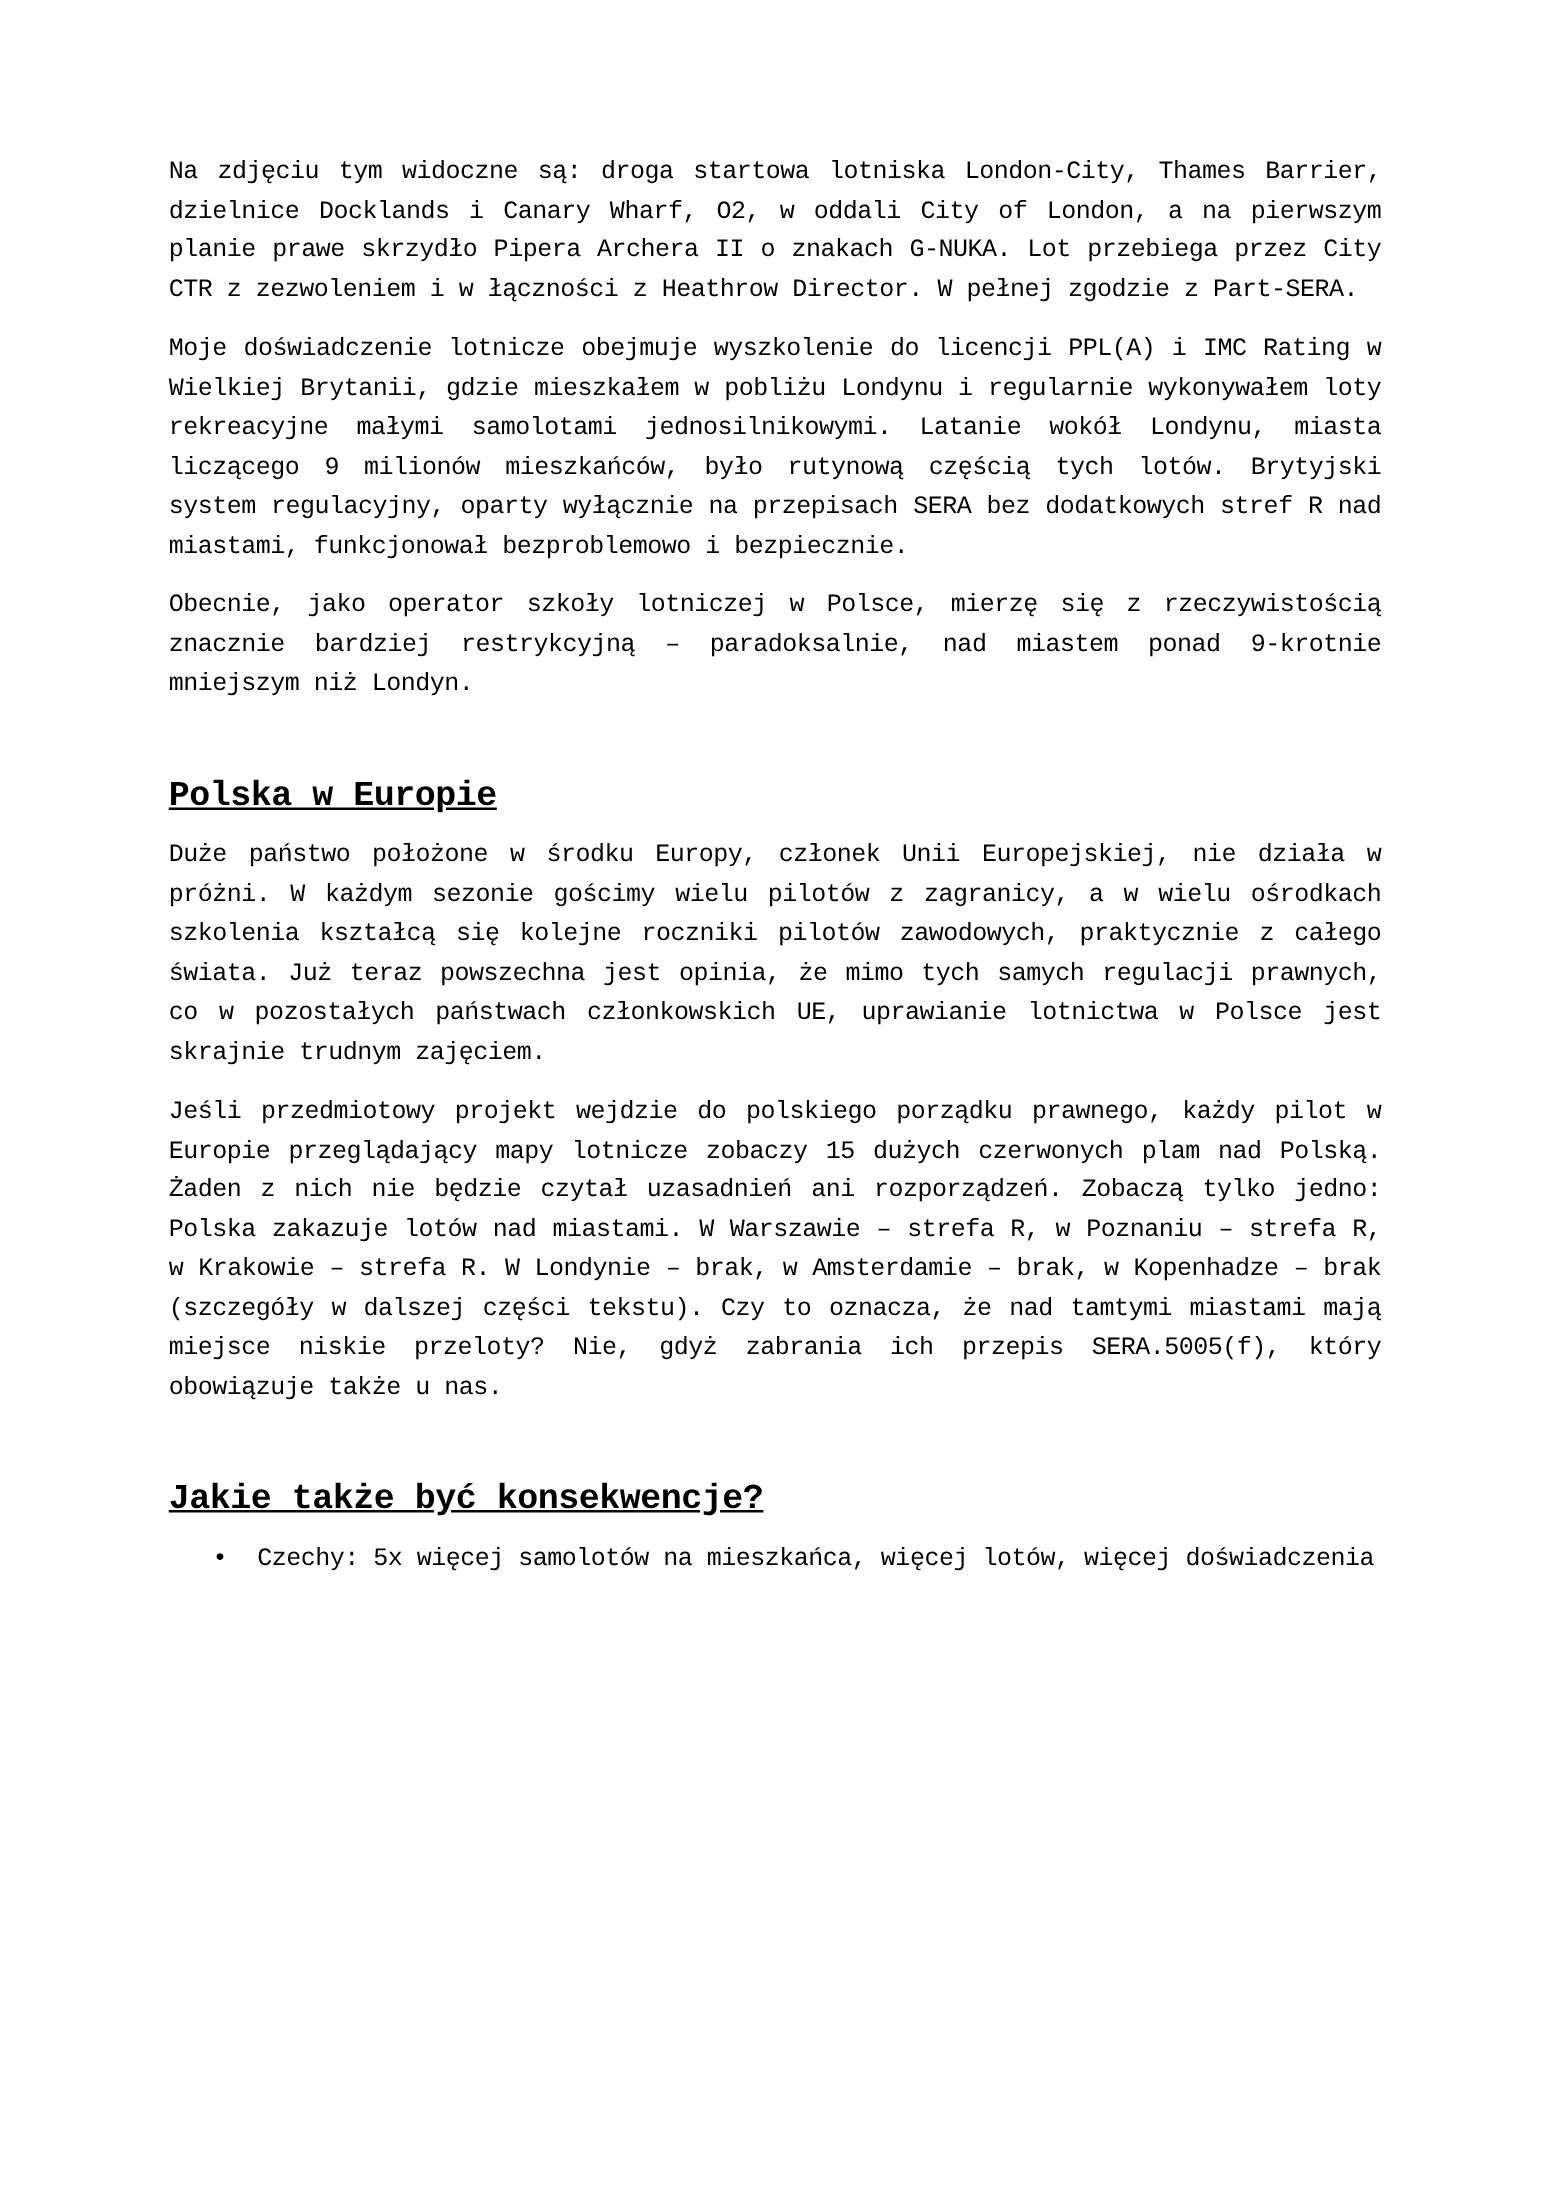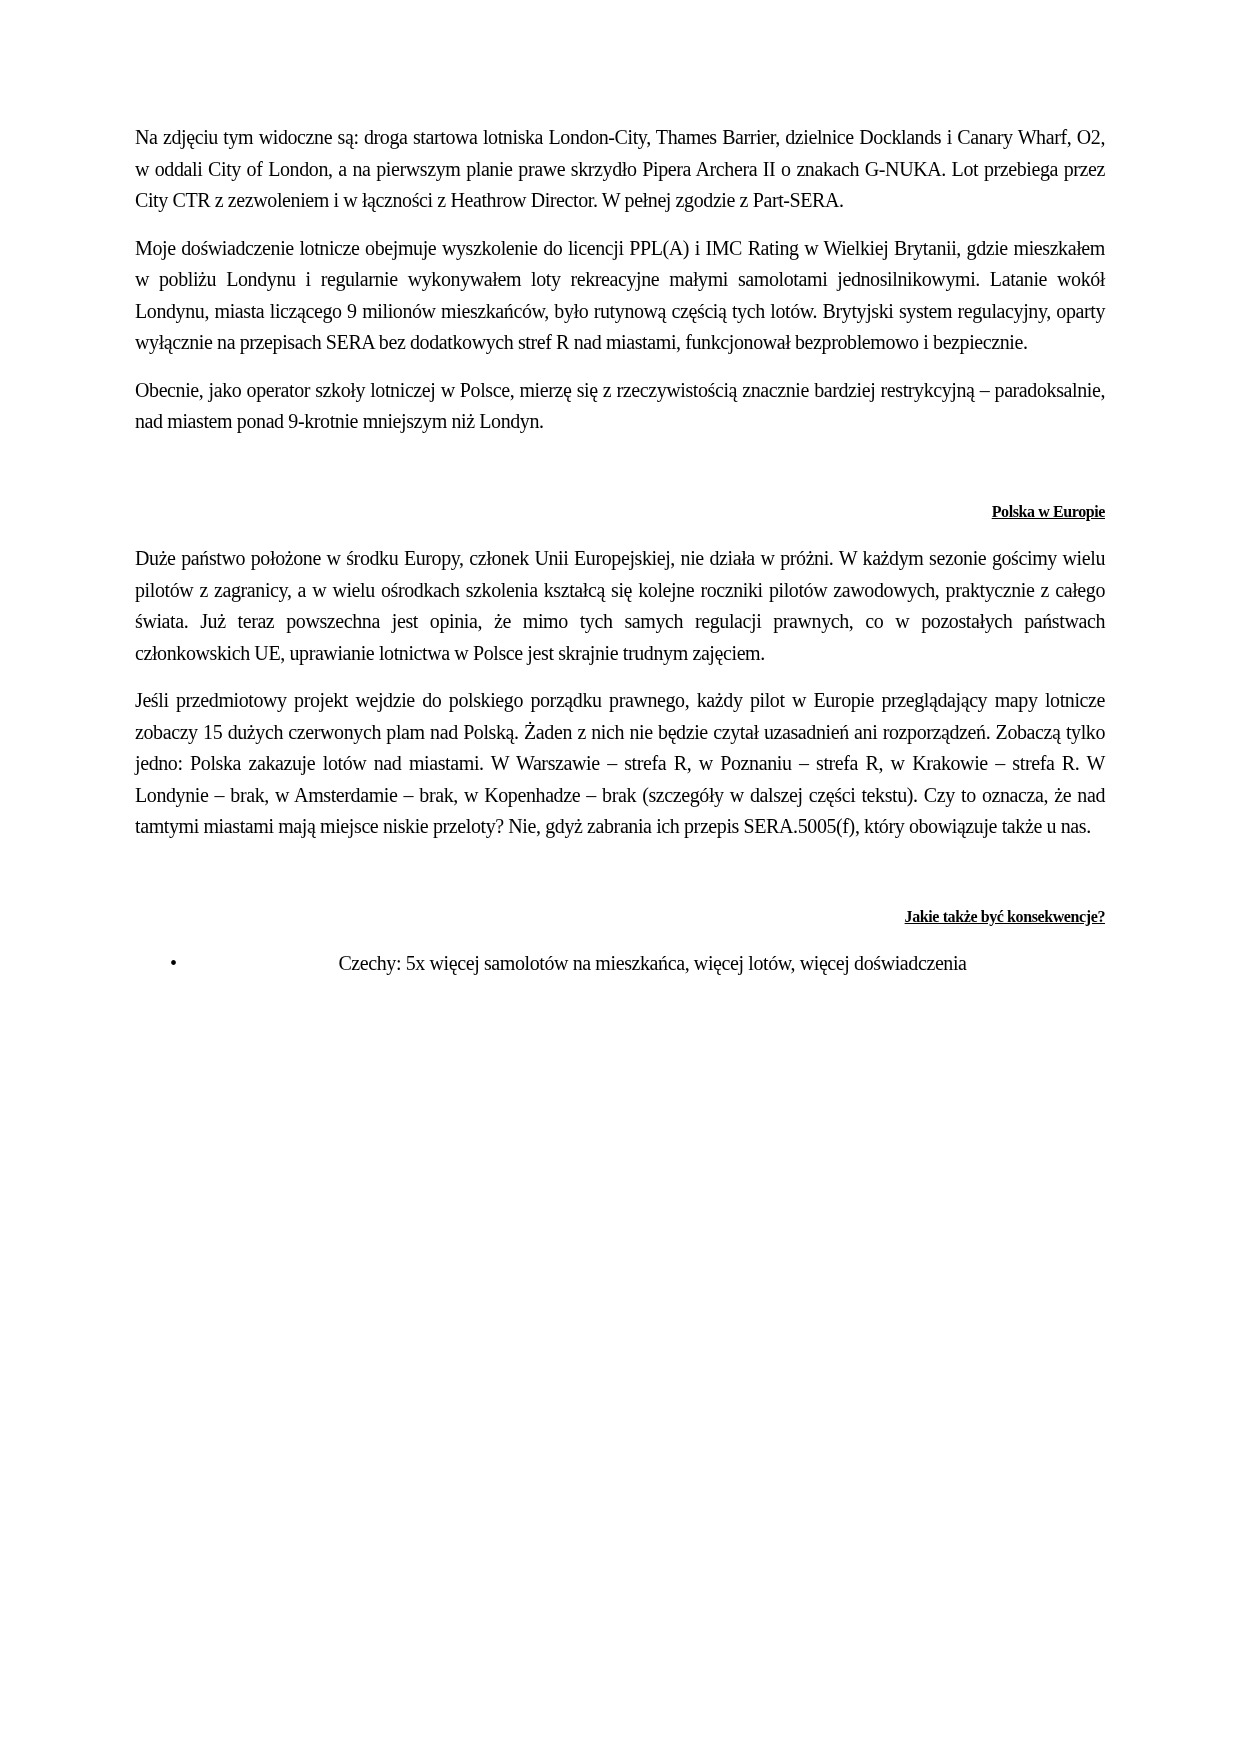--- a/index.html
+++ b/index.html
@@ -6,46 +6,45 @@
     margin: 0;
     padding: 0;
     background: #ffffff;
   }
   .page {
     position: relative;
     width: 1241px;
     height: 1380px;
     background: #ffffff;
     overflow: hidden;
-    font-family: Liberation Serif, serif;
+    font-family: Liberation Mono, monospace;
     color: #000000;
   }
   .content {
     position: absolute;
     left: 135px;
     top: 122px;
     width: 970px;
   }
   .para {
     font-size: 20px;
     line-height: 31.5px;
     text-align: justify;
     margin: 0 0 16px 0;
     letter-spacing: -0.4px;
     font-stretch: condensed;
   }
   .heading {
-    font-size: 16px;
+    font-size: 28px;
     line-height: 31.5px;
     font-weight: bold;
     text-decoration: underline;
     margin: 58px 0 16px 0;
     letter-spacing: -0.4px;
     font-stretch: condensed;
-    text-align: right;
   }
   ul.bullets {
     list-style: none;
     margin: 0 0 16px 0;
     padding: 0 0 0 65px;
     text-align: center;
   }
   ul.bullets li {
     position: relative;
     font-size: 20px;

